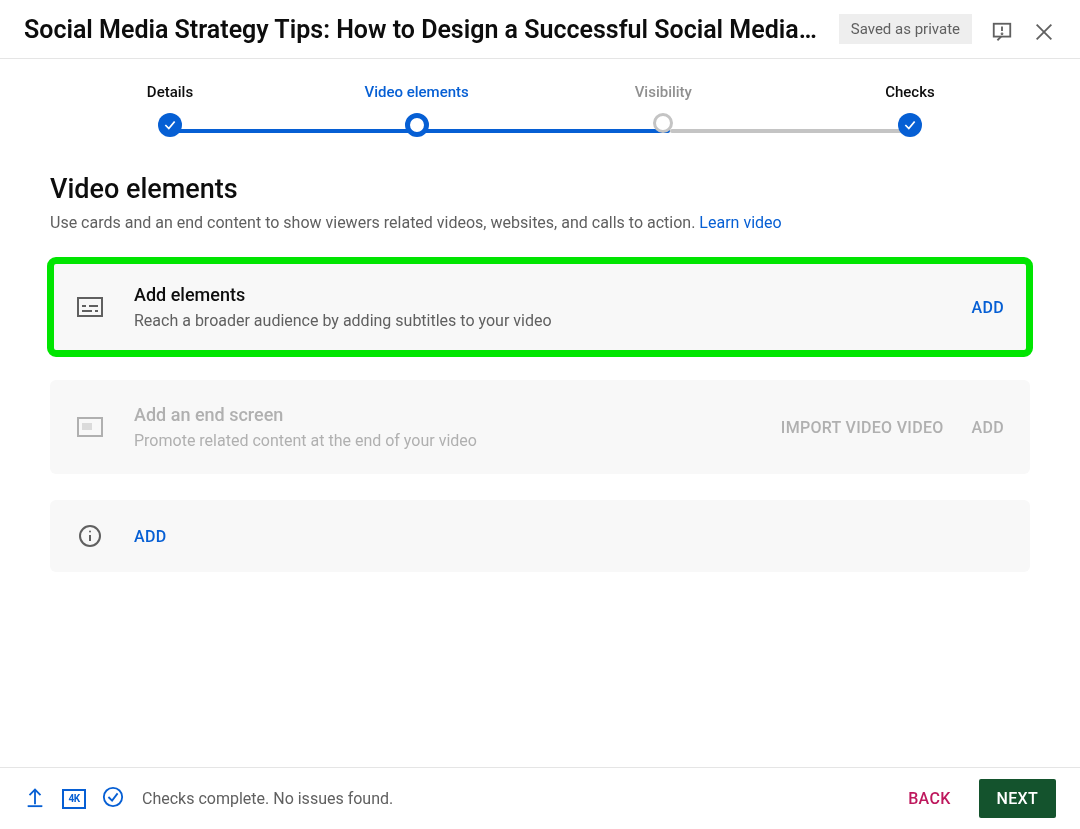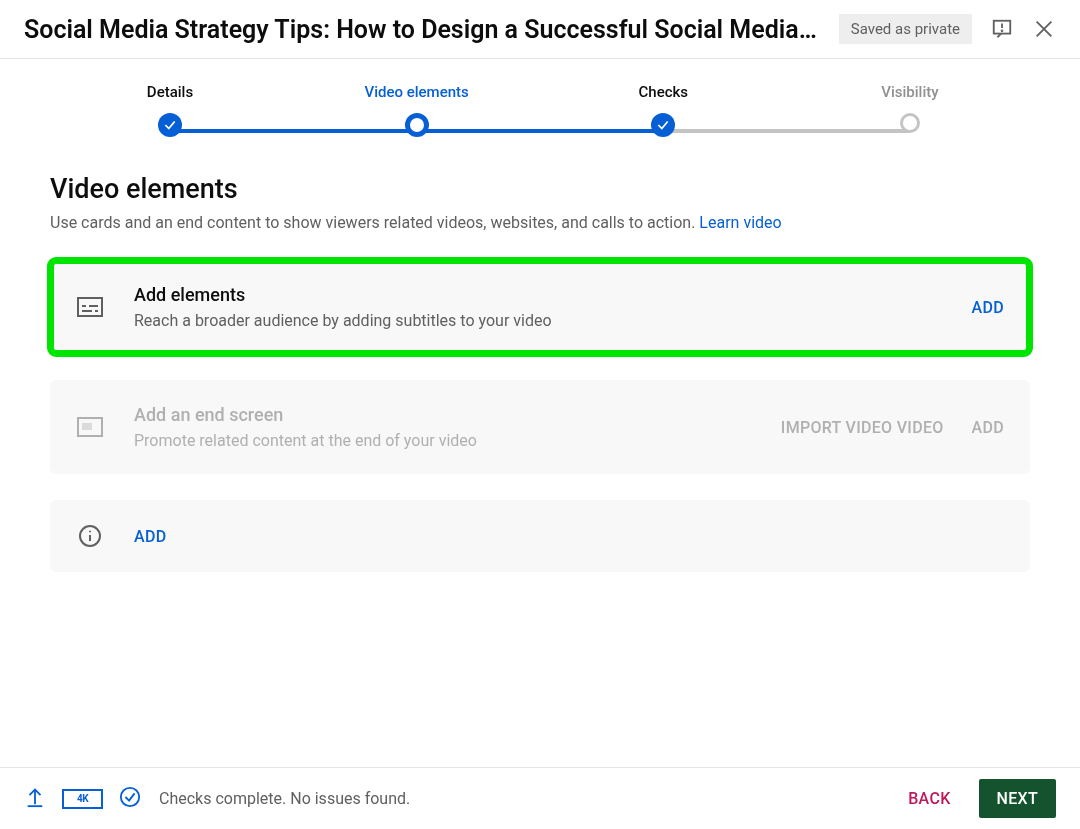--- a/index.html
+++ b/index.html
@@ -1,19 +1,19 @@
 <!DOCTYPE html>
 <html><head>
 <meta charset="utf-8">
 <style>
   * { box-sizing: border-box; margin: 0; padding: 0; }
   body { font-family: Roboto, Arial, sans-serif; color: #0d0d0d; background: #fff; width: 1080px; height: 829px; position: relative; }
   .header { display: flex; align-items: center; justify-content: space-between; padding: 14px 24px; border-bottom: 1px solid #e5e5e5; }
   .header-title { font-size: 25px; font-weight: 600; flex: 1; white-space: nowrap; overflow: hidden; text-overflow: ellipsis; padding-right: 20px; }
-  .header-actions { display: flex; align-items: center; gap: 18px; }
+  .header-actions { display: flex; align-items: flex-end; gap: 18px; }
   .save-chip { background: #eeeeee; color: #606060; font-size: 15px; padding: 6px 12px; border-radius: 0; }
   .icon-btn { width: 24px; height: 24px; display: flex; align-items: center; justify-content: center; cursor: pointer; color:#606060; }
   
   .stepper { display: flex; justify-content: center; padding: 24px 0 0; position: relative; }
   .stepper-inner { display:flex; width: 860px; justify-content: space-between; position: relative; }
   .step { display:flex; flex-direction:column; align-items:center; gap:12px; width:120px; }
   .step-label { font-size:15px; font-weight:500; color:#0d0d0d; }
   .step-label.active { color:#065fd4; }
   .step-label.disabled { color:#909090; }
   .step-dot { width:24px; height:24px; border-radius:50%; display:flex; align-items:center; justify-content:center; position:relative; z-index:2; }
@@ -85,30 +85,30 @@
           <svg width="14" height="14" viewBox="0 0 24 24" fill="none" stroke-width="3">
             <polyline points="4 12 10 18 20 6"></polyline>
           </svg>
         </div>
     </div>
     <div class="step">
       <div class="step-label active">Video elements</div>
       <div class="step-dot dot-current"></div>
     </div>
     <div class="step">
+      <div class="step-label disabled">Visibility</div>
+      <div class="step-dot dot-future"></div>
+    </div>
+    <div class="step">
       <div class="step-label">Checks</div>
       <div class="step-dot dot-done">
           <svg width="14" height="14" viewBox="0 0 24 24" fill="none" stroke-width="3">
             <polyline points="4 12 10 18 20 6"></polyline>
           </svg>
         </div>
-    </div>
-    <div class="step">
-      <div class="step-label disabled">Visibility</div>
-      <div class="step-dot dot-future"></div>
     </div>
   </div>
 </div>
 
 <div class="content">
   <div class="section-title">Video elements</div>
   <div class="section-sub">
     <span>Use cards and an end content to show viewers related videos, websites, and calls to action. </span><a class="learn-more">Learn video</a>
   </div>
 
@@ -167,21 +167,21 @@
 
 <div class="footer">
   <div class="footer-icons">
     <div>
       <svg width="22" height="22" viewBox="0 0 24 24" fill="none" stroke="currentColor" stroke-width="2">
           <line x1="12" y1="20" x2="12" y2="4"></line>
           <polyline points="6 10 12 4 18 10"></polyline>
           <line x1="4" y1="22" x2="20" y2="22"></line>
         </svg>
     </div>
-    <div style="border:2px solid #065fd4;width:41px;height:20px;display:flex;align-items:center;justify-content:center;font-size:10px;font-weight:700;color:#065fd4;letter-spacing:-0.5px;">4K</div>
+    <div style="border:2px solid #065fd4;width:24px;height:20px;display:flex;align-items:center;justify-content:center;font-size:10px;font-weight:700;color:#065fd4;letter-spacing:-0.5px;">4K</div>
     <div>
       <svg width="22" height="22" viewBox="0 0 24 24" fill="none" stroke="currentColor" stroke-width="2">
           <circle cx="12" cy="12" r="10"></circle>
           <polyline points="7 12 11 16 17 8"></polyline>
         </svg>
     </div>
   </div>
   <div class="footer-status">Checks complete. No issues found.</div>
   <div class="footer-spacer"></div>
   <div class="btn btn-back">BACK</div>

